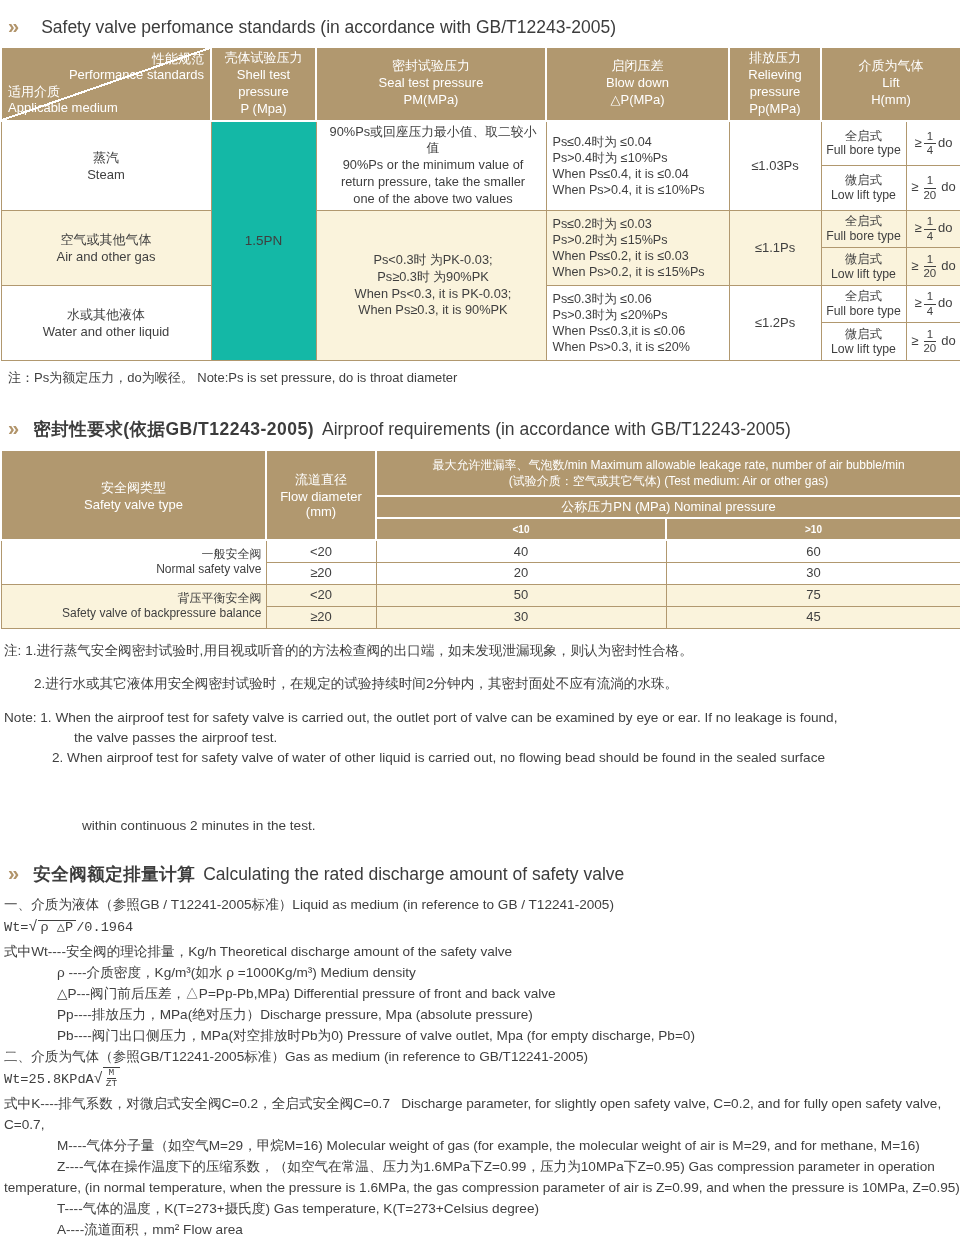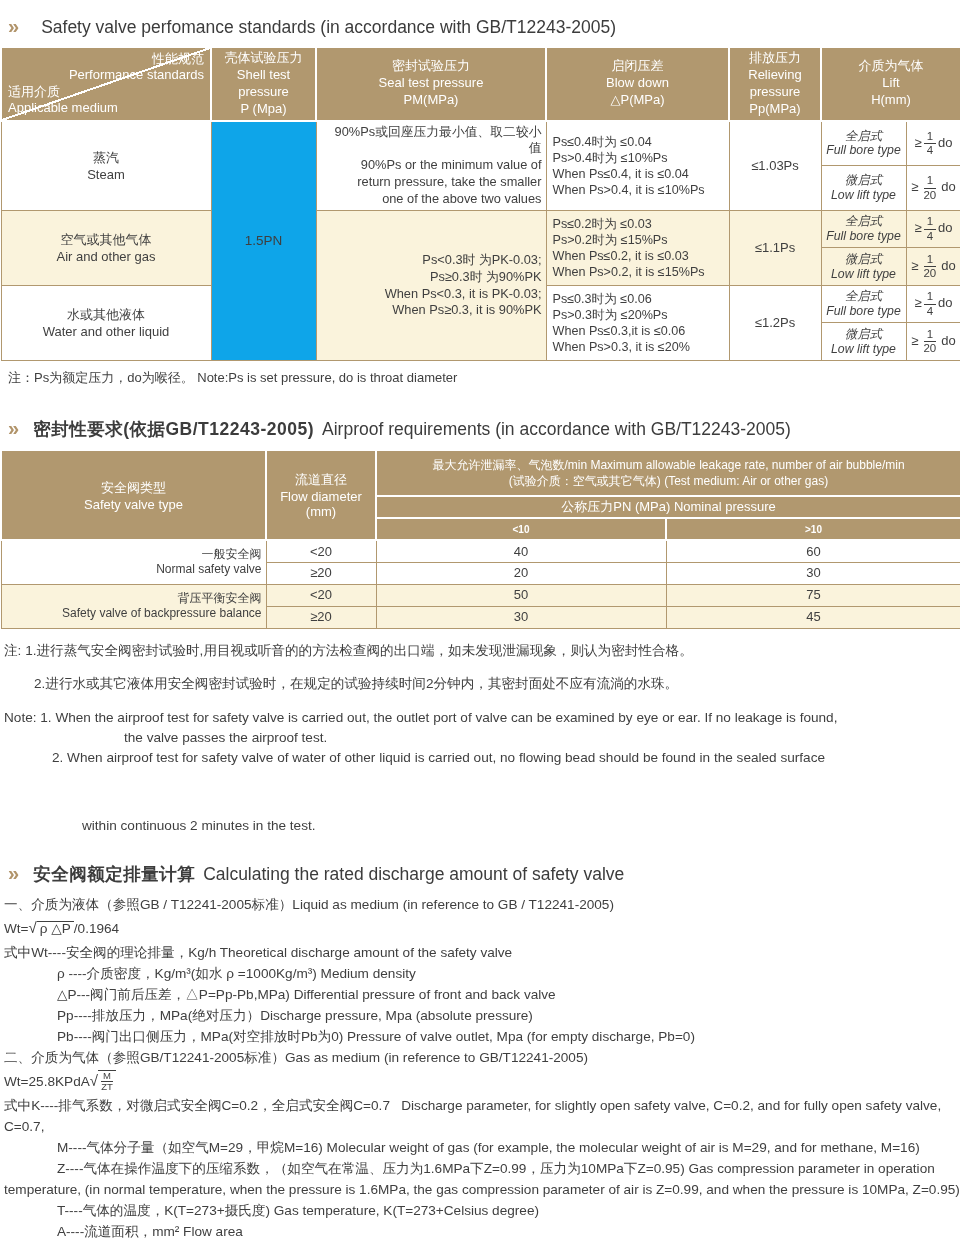--- a/index.html
+++ b/index.html
@@ -35,24 +35,24 @@
 
   
   .t1 th{font-size:13px;line-height:1.3;}
   .t1 .corner{position:relative;padding:0;
     background-color:var(--tan);
     background-image:linear-gradient(to bottom right,rgba(0,0,0,0) calc(50% - 1px),#fff calc(50% - 1px),#fff calc(50% + 1px),rgba(0,0,0,0) calc(50% + 1px));}
   .c-top{position:absolute;top:3px;right:6px;text-align:right;font-size:13px;line-height:1.25;}
   .c-bot{position:absolute;bottom:3px;left:6px;text-align:left;font-size:13px;line-height:1.25;}
   .t1 .h-head{height:65px;}
   .t1 tr.h40{height:40px;} .t1 tr.h37{height:37px;} .t1 tr.h38{height:38px;}
-  .t1 td.seal{ text-align:right;padding-left:8px;font-size:12.8px;}
+  .t1 td.seal{ text-align:center;padding-left:8px;font-size:12.8px;}
   .t1 td.blow{ text-align:left;padding-left:6px;font-size:12.6px;line-height:1.28;}
-  .t1 td.shell{font-size:13.5px;background:#0ea5e9;}
-  .t1 td.ltype{font-size:12.3px;line-height:1.2;padding:1px;font-style:italic;}
+  .t1 td.shell{font-size:13.5px;background:#14b8a6;}
+  .t1 td.ltype{font-size:12.3px;line-height:1.2;padding:1px;}
   .t1 td.lval{font-size:13px;padding:0;}
   .ge{font-size:13px;margin-right:2px;}
   .vfrac{display:inline-flex;flex-direction:column;align-items:center;vertical-align:middle;
          font-size:11.5px;line-height:1.15;}
   .vnum{border-bottom:1px solid var(--ink);padding:0 3px;}
   .vden{padding:0 3px;}
   .unit{font-size:13px;margin-left:2px;}
 
   .t1-note{font-size:13px;margin:8px 0 0 8px;color:var(--ink);}
 
@@ -63,29 +63,29 @@
   .t2 .pncol{font-size:10px;font-weight:bold;height:22px;padding:1px;}
   .t2 .h-top{height:46px;}
   .t2 td{height:22px;padding:1px 4px;}
   .t2 td.vtype{font-size:12px;line-height:1.25;text-align:right;}
 
   .t2notes{margin:12px 0 0 4px;font-size:13.6px;}
   .t2notes div{line-height:20px;}
   .nz1{margin-bottom:13px;}
   .nz2{margin-left:30px;margin-bottom:14px;}
   .ne1{margin-left:0;}
-  .ne2{margin-left:120px;}
+  .ne2{margin-left:70px;}
   .ne3{margin-left:48px;}
   .ne4{margin-left:78px;margin-top:48px;}
 
   
   .calc{margin:4px 0 0 4px;font-size:13.6px;}
   .calc .ln{line-height:21px;}
   .calc .i1{text-indent:53px;}
-  .formula{line-height:26px;}
+  .formula{line-height:26px;font-family:Liberation Mono, monospace;}
   .sqrt{font-size:15px;}
   .radline{border-top:1px solid var(--ink);display:inline-block;padding:0 3px;line-height:1.1;}
   .sfrac{display:inline-flex;flex-direction:column;align-items:center;vertical-align:middle;
          font-size:9.5px;line-height:1.1;}
   .sfrac .top{border-bottom:1px solid var(--ink);padding:0 2px;}
 </style>
 </head>
 <body>
 
 <div class="page">

